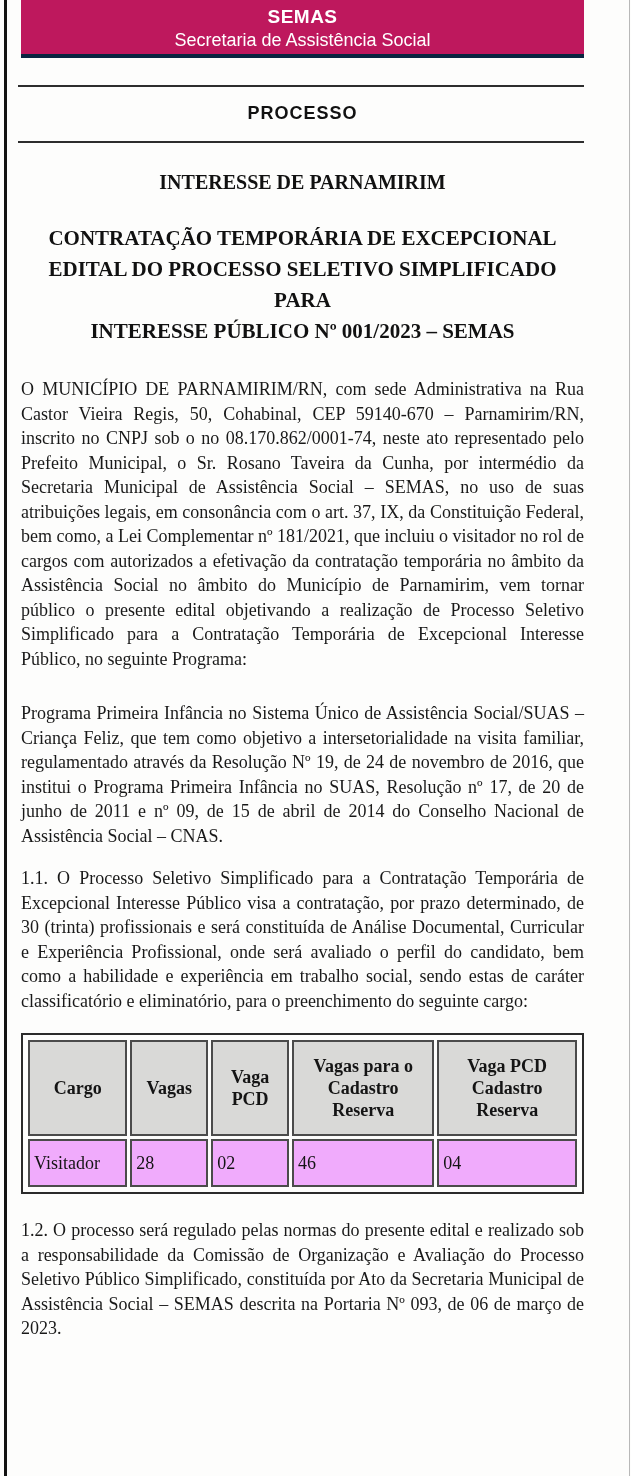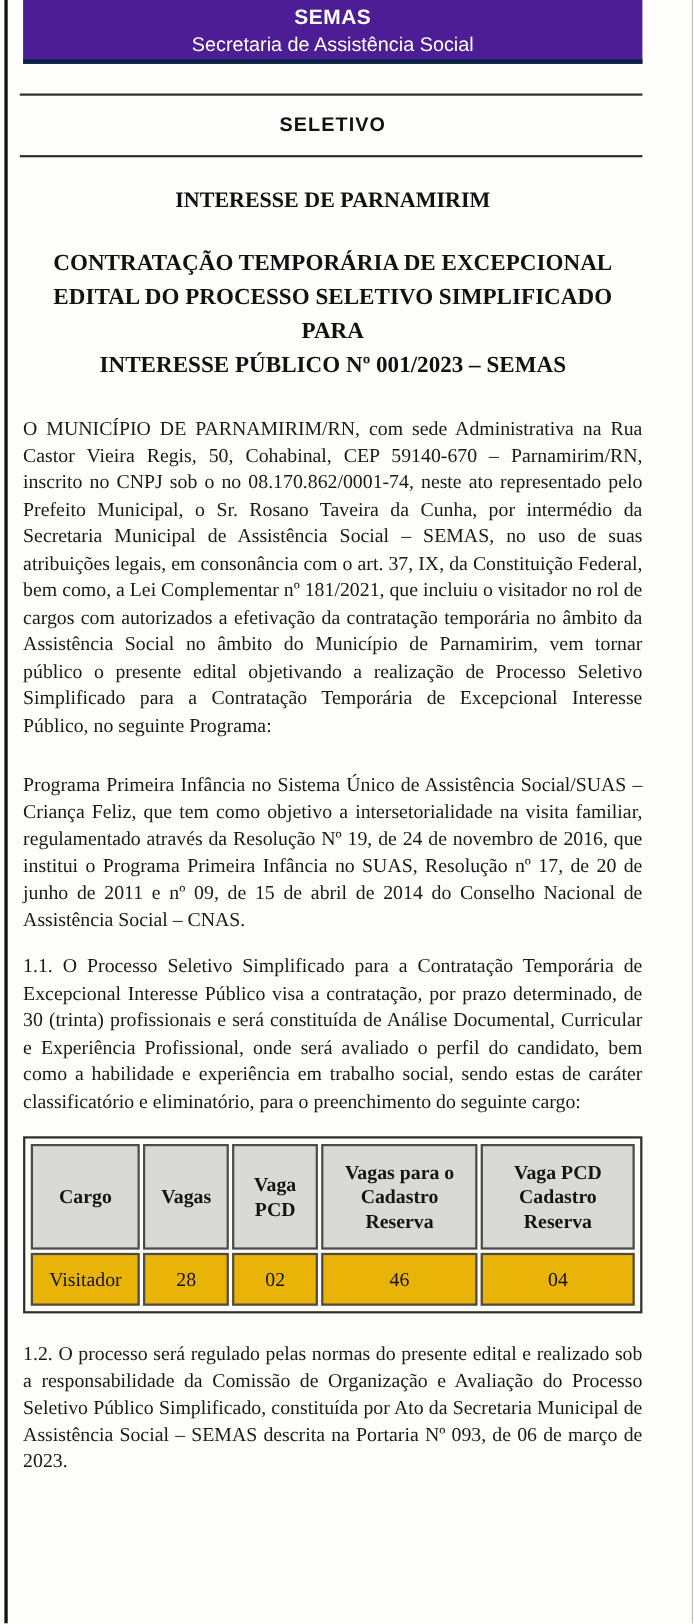--- a/index.html
+++ b/index.html
@@ -26,21 +26,21 @@
     right: 1px; top: 0; bottom: 0;
     width: 1px;
     background: #b8b8b8;
   }
   .content {
     margin-left: 21px;
     width: 563px;
   }
   
   .header-bar {
-    background: #4c1d95;
+    background: #be185d;
     border-bottom: 4px solid #092440;
     height: 49px;
     padding-top: 5px;
     text-align: center;
     color: #ffffff;
     font-family: "Liberation Sans", "DejaVu Sans", sans-serif;
   }
   .org-abbr {
     font-size: 19px;
     font-weight: bold;
@@ -121,25 +121,24 @@
     font-size: 18px;
     font-weight: bold;
     line-height: 22px;
     text-align: center;
     vertical-align: middle;
     padding: 13px 4px;
     height: 66px;
     color: #141414;
   }
   table.vacancies td {
-    background: #eab308;
+    background: #f0abfc;
     border: 2px solid #4b4b4b;
     font-size: 18px;
     line-height: 22px;
-    text-align: center;
     vertical-align: middle;
     padding: 11px 4px;
     color: #141414;
   }
   .col-cargo { width: 18.5%; }
   .col-vagas { width: 14.5%; }
   .col-pcd   { width: 14.5%; }
   .col-cr    { width: 26.5%; }
   .col-pcdcr { width: 26%; }
 </style>
@@ -151,21 +150,21 @@
 
 <div class="content">
 
   <div class="header-bar">
     <div class="org-abbr">SEMAS</div>
     <div class="org-name">Secretaria de Assistência Social</div>
   </div>
 
   <div class="rule rule-1"></div>
 
-  <div class="section-label">SELETIVO</div>
+  <div class="section-label">PROCESSO</div>
 
   <div class="rule rule-2"></div>
 
   <div class="issuer">INTERESSE DE PARNAMIRIM</div>
 
   <div class="doc-title">
     <span>CONTRATAÇÃO TEMPORÁRIA DE EXCEPCIONAL</span>
     <span>EDITAL DO PROCESSO SELETIVO SIMPLIFICADO PARA</span>
     <span>INTERESSE PÚBLICO Nº 001/2023 – SEMAS</span>
   </div>

